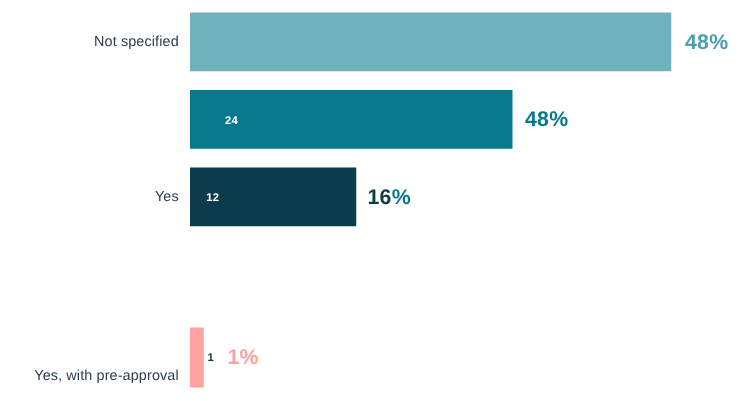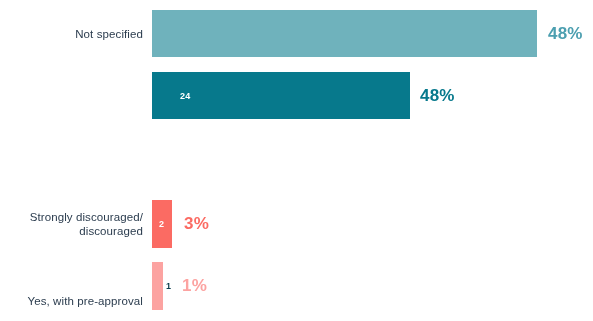--- a/index.html
+++ b/index.html
@@ -76,28 +76,27 @@
     <div class="bar-count" style="left:165px;top:19px;margin-top:34px;">36</div>
     <div class="pct" style="left:548px;top:14px;color:#4c9fb0;"><span>48</span><span>%</span></div>
   </div>
 
   <div class="row" style="top:72px;height:47px;">
     <div class="bar" style="width:258px;height:47px;background:#07798c;"></div>
     <div class="bar-count" style="left:180px;top:19px;">24</div>
     <div class="pct" style="left:420px;top:14px;color:#07798c;"><span>48</span><span>%</span></div>
   </div>
 
+  <div class="row" style="top:134px;height:47px;">
+    <div class="cat-label" style="top:17px;">Yes</div>
+    <div class="bar" style="width:133px;height:47px;background:#0a3c4c;"></div>
+    <div class="bar-count" style="left:165px;top:19px;">12</div>
+    <div class="pct" style="left:294px;top:14px;"><span style="color:#0a3c4c;">16</span><span style="color:#07798c;">%</span></div>
+  </div>
 
-  <div class="row" style="top:200px;height:48px;">
-    <div class="cat-label" style="top:10px;">Strongly discouraged/
-discouraged</div>
-    <div class="bar" style="width:20px;height:48px;background:#fb6b63;"></div>
-    <div class="bar-count" style="left:159px;top:19px;">2</div>
-    <div class="pct" style="left:184px;top:14px;color:#fb6b63;"><span>3</span><span>%</span></div>
-  </div>
 
   <div class="row" style="top:262px;height:48px;">
     <div class="cat-label" style="top:32px;">Yes, with pre-approval</div>
     <div class="bar" style="width:11px;height:48px;background:#fca3a1;"></div>
     <div class="bar-count dark" style="left:166px;top:19px;">1</div>
     <div class="pct" style="left:182px;top:14px;color:#fca3a1;"><span>1</span><span>%</span></div>
   </div>
 
 </div>
 

